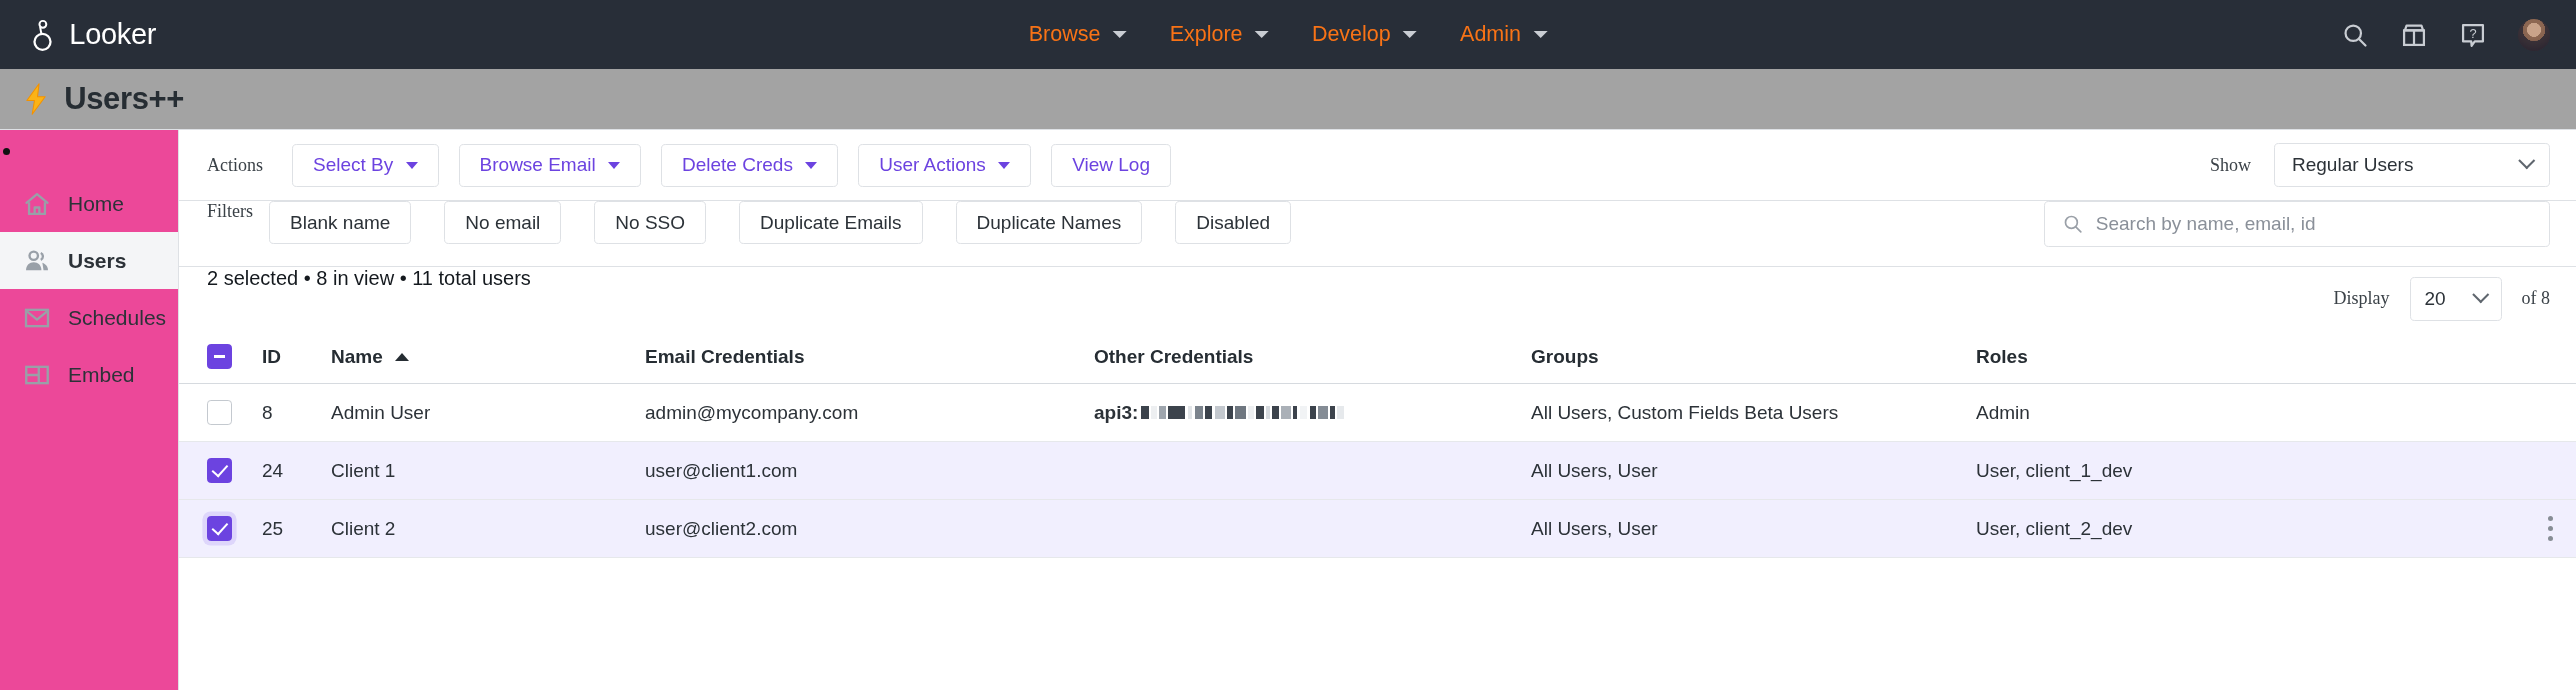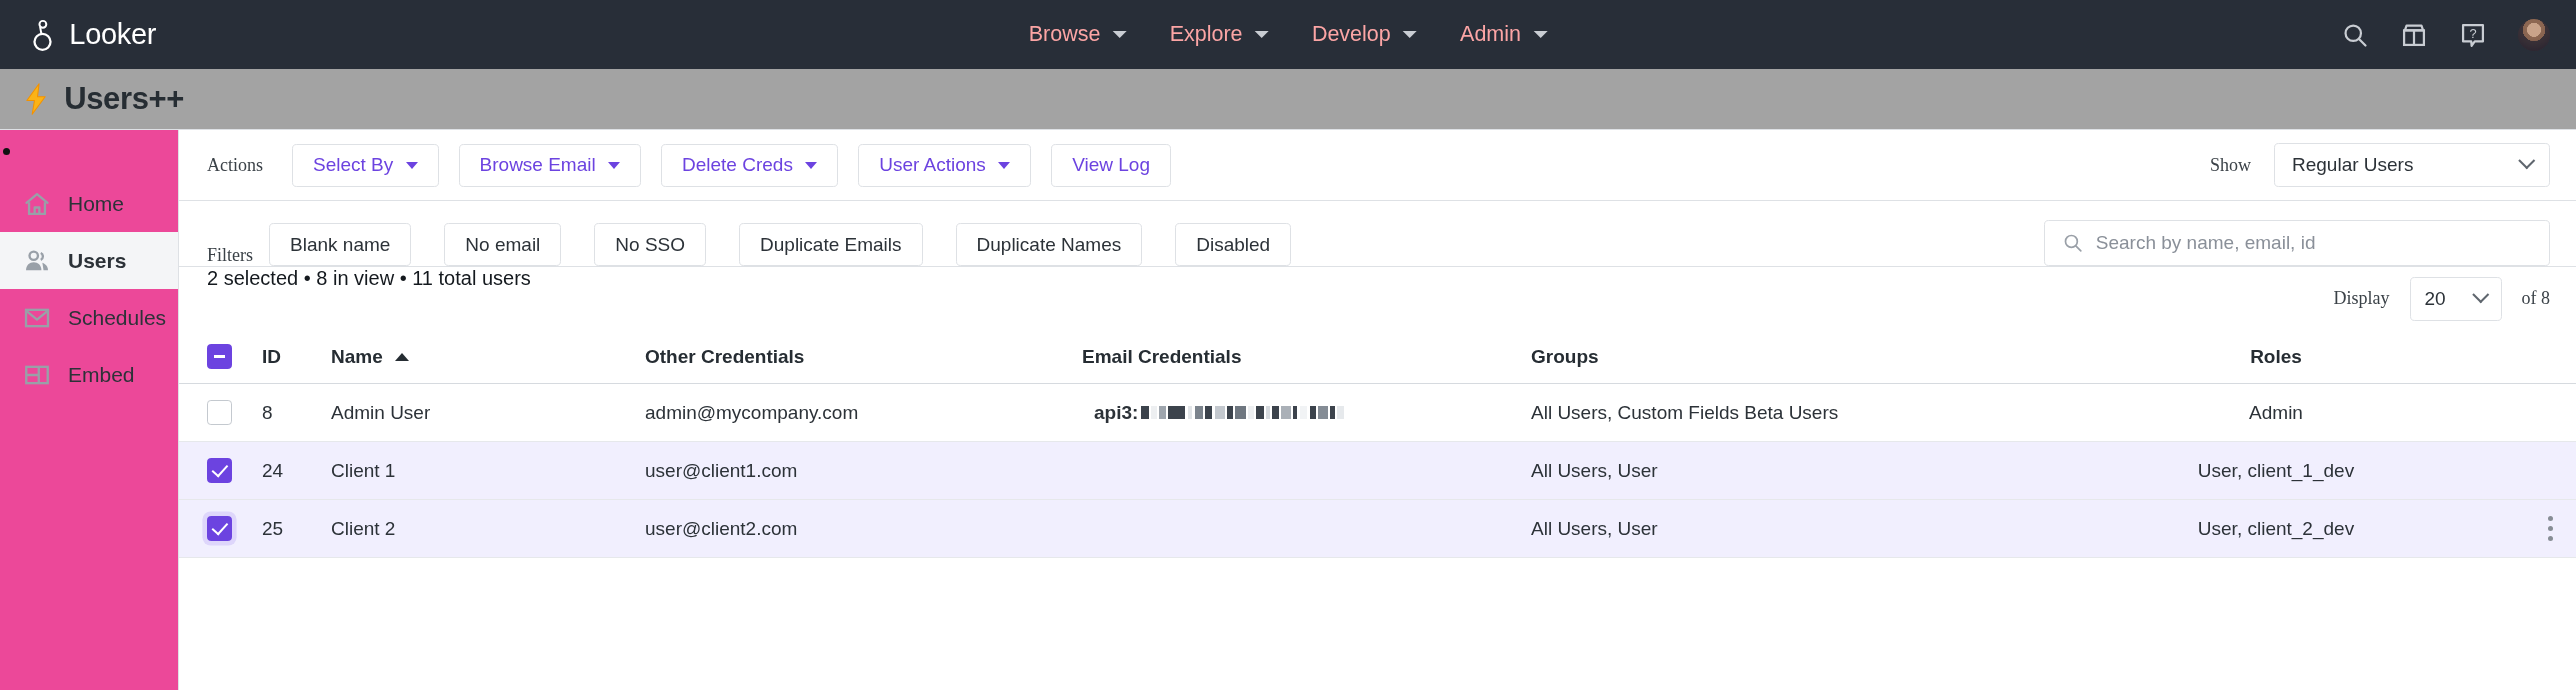--- a/index.html
+++ b/index.html
@@ -25,21 +25,21 @@
   .brand-logo { width: 29px; height: 34px; flex: none; }
   .brand-name {
     color: #ffffff; font-size: 29px; font-weight: 400; letter-spacing: -0.3px;
   }
   .topnav {
     position: absolute; left: 50%; transform: translateX(-50%);
     display: flex; align-items: center; gap: 43px;
   }
   .topnav-item {
     display: flex; align-items: center; gap: 12.3px;
-    color: #fca5a5; font-size: 21.5px; cursor: pointer;
+    color: #f97316; font-size: 21.5px; cursor: pointer;
   }
   .caret-down {
     width: 0; height: 0;
     border-left: 7px solid transparent;
     border-right: 7px solid transparent;
     border-top: 7.7px solid #C9CDD3;
   }
   .topbar-right {
     position: absolute; right: 26px;
     display: flex; align-items: center; gap: 31px;
@@ -113,21 +113,21 @@
     padding: 0 17px; font-size: 19px; color: #2C3238; cursor: pointer;
   }
   .select .chev { margin-left: auto; }
   .chev {
     width: 11.5px; height: 11.5px; border-right: 2.3px solid #5F666E;
     border-bottom: 2.3px solid #5F666E; transform: rotate(45deg) translate(-3.1px,-3.1px);
   }
 
   .filterbar {
     height: 66px; border-bottom: 0.8px solid #DEE1E5;
-    display: flex; align-items: flex-end; padding: 0 26px 0 28px;
+    display: flex; align-items: flex-start; padding: 0 26px 0 28px;
   }
   .chips { display: flex; gap: 33px; margin-left: 16px; }
   .chip {
     height: 43px; border: 0.8px solid #DEE1E5; border-radius: 4.6px;
     background: #fff; color: #2C3238; font-size: 19px;
     display: inline-flex; align-items: center; padding: 0 20px; cursor: pointer;
     font-family: "Liberation Sans", sans-serif; white-space: nowrap;
   }
   .searchbox {
     width: 506px; height: 46px; border: 0.8px solid #DEE1E5; border-radius: 4.6px;
@@ -160,21 +160,21 @@
   .thead { height: 54px; border-bottom: 0.8px solid #D6DADF; }
   .thead .cell { font-size: 19px; font-weight: 700; color: #262D33; }
   .trow.selected { background: #F1EFFE; }
   .cell { font-size: 19px; color: #2C3238; overflow: hidden; white-space: nowrap; }
   .c-check { width: 55px; flex: none; display: flex; align-items: center; }
   .c-id    { width: 69px; flex: none; }
   .c-name  { width: 314px; flex: none; display: flex; align-items: center; gap: 12.3px; }
   .c-email { width: 449px; flex: none; }
   .c-other { width: 437px; flex: none; display: flex; align-items: center; gap: 3.1px;}
   .c-groups{ width: 445px; flex: none; }
-  .c-roles { flex: 1; min-width: 0; text-align: center; }
+  .c-roles { flex: 1; min-width: 0; }
 
   .cbox {
     width: 24.5px; height: 24.5px; border: 1.5px solid #C4C9CF; border-radius: 3.8px;
     background: #fff; cursor: pointer; flex: none;
   }
   .cbox.checked {
     background: #6C43E0; border-color: #6C43E0;
     display: flex; align-items: center; justify-content: center;
   }
   .cbox.checked::after {
@@ -374,22 +374,22 @@
 
       <div class="trow thead">
         <div class="c-check">
           <div class="cbox indeterminate"></div>
         </div>
         <div class="cell c-id">ID</div>
         <div class="c-name">
           <span class="cell">Name</span>
           <span class="sort-caret"></span>
         </div>
+        <div class="cell c-email">Email Credentials</div>
         <div class="cell c-other">Other Credentials</div>
-        <div class="cell c-email">Email Credentials</div>
         <div class="cell c-groups">Groups</div>
         <div class="cell c-roles">Roles</div>
       </div>
 
       <div class="trow">
         <div class="c-check">
           <div class="cbox"></div>
         </div>
         <div class="cell c-id">8</div>
         <div class="c-name">

